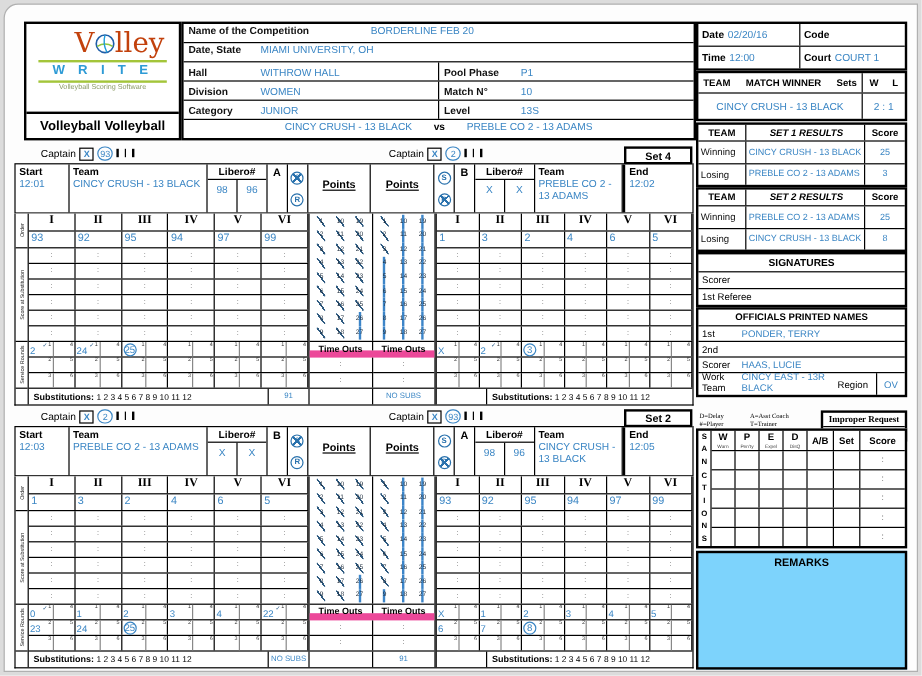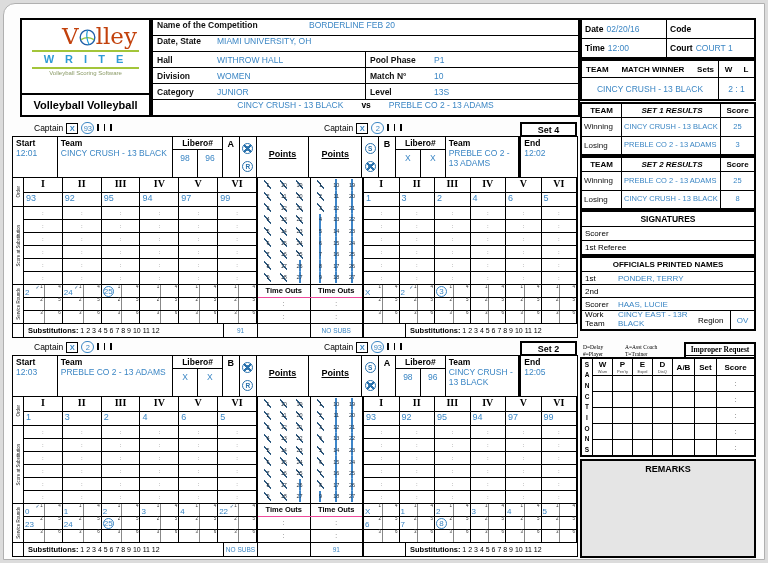--- a/index.html
+++ b/index.html
@@ -89,21 +89,21 @@
   .sancm { flex:1; display:flex; flex-direction:column; }
   .sahr { display:flex; height:17px; border-bottom:1px solid #000; }
   .sahc { border-right:1px solid #000; text-align:center; font-weight:bold; font-size:8px; display:flex; flex-direction:column; justify-content:center; }
   .sahc small { font-size:4px; font-weight:normal; color:#444; }
   .sarow { display:flex; flex:1; border-bottom:1px solid #000; }
   .sarow:last-child { border-bottom:none; }
   .sacell { border-right:1px solid #000; }
   .sascore { color:#555; font-size:7px; display:flex; align-items:center; justify-content:center; }
   .saw20 { width:20px; } .saw22 { width:22px; } .safill { flex:1; border-right:none; }
 
-  .rem { left:576px; top:455px; width:176px; height:99px; border:2px solid #000; background:#e5e5e5; }
+  .rem { left:576px; top:455px; width:176px; height:99px; border:2px solid #000; background:#7dd3fc; }
   .remt { font-weight:bold; font-size:9px; text-align:center; padding-top:3px; }
 
   
   .sheet { left:8px; width:566px; height:217px; }
   .cap-row { position:relative; height:14px; font-size:8.5px; }
   .cap-grp { position:absolute; top:0; display:flex; align-items:center; gap:3px; }
   .cap-x { display:inline-block; width:12px; height:11px; border:1.5px solid #000; color:var(--blue);
            font-size:7.5px; text-align:center; line-height:9px; font-weight:bold; }
   .cap-circ { display:inline-block; min-width:13px; height:12px; padding:0 1px; border:1.2px solid var(--blue); border-radius:8px;
               color:var(--blue); font-size:7.5px; text-align:center; line-height:11px; }
@@ -161,21 +161,21 @@
 
   .midblk { width:106px; border-left:1px solid #000; border-right:1px solid #000; display:flex; flex-direction:column; }
   .ptsrow { height:107px; display:flex; border-bottom:1px solid #000; }
   .ptbox { flex:1; display:flex; padding:1px 2px; }
   .ptbox:first-child { border-right:1px solid #000; }
   .ptcol { flex:1; display:flex; flex-direction:column; }
   .pt { flex:1; font-size:5.5px; color:#1a2a3a; display:flex; align-items:center; justify-content:center; }
   .slashed { background-image:linear-gradient(to top right,transparent 44%,#2e5a80 44%,#2e5a80 56%,transparent 56%);
              background-size:7px 9px; background-position:center; background-repeat:no-repeat; }
   .lined { background-image:linear-gradient(#3d85c8,#3d85c8); background-size:2px 100%; background-position:center; background-repeat:no-repeat; }
-  .torow { height:13px; display:flex; border-bottom:1px solid #ec4899; }
+  .torow { height:13px; display:flex; border-bottom:6px solid #ec4899; }
   .tohd { flex:1; font-weight:bold; font-size:7.5px; text-align:center; line-height:12px; }
   .tohd:first-child { border-right:1px solid #000; }
   .tocells { height:26px; display:flex; border-bottom:1px solid #000; }
   .toside { flex:1; display:flex; flex-direction:column; }
   .toside:first-child { border-right:1px solid #000; }
   .tocell { flex:1; border-bottom:1px solid #000; color:#666; font-size:6.5px; text-align:center; line-height:12px; }
   .tocell:last-child { border-bottom:none; }
   .noterow { flex:1; display:flex; }
   .noteL { flex:1; border-right:1px solid #000; }
   .noteR { flex:1; color:var(--blue); font-size:6.5px; text-align:center; line-height:13px; }

